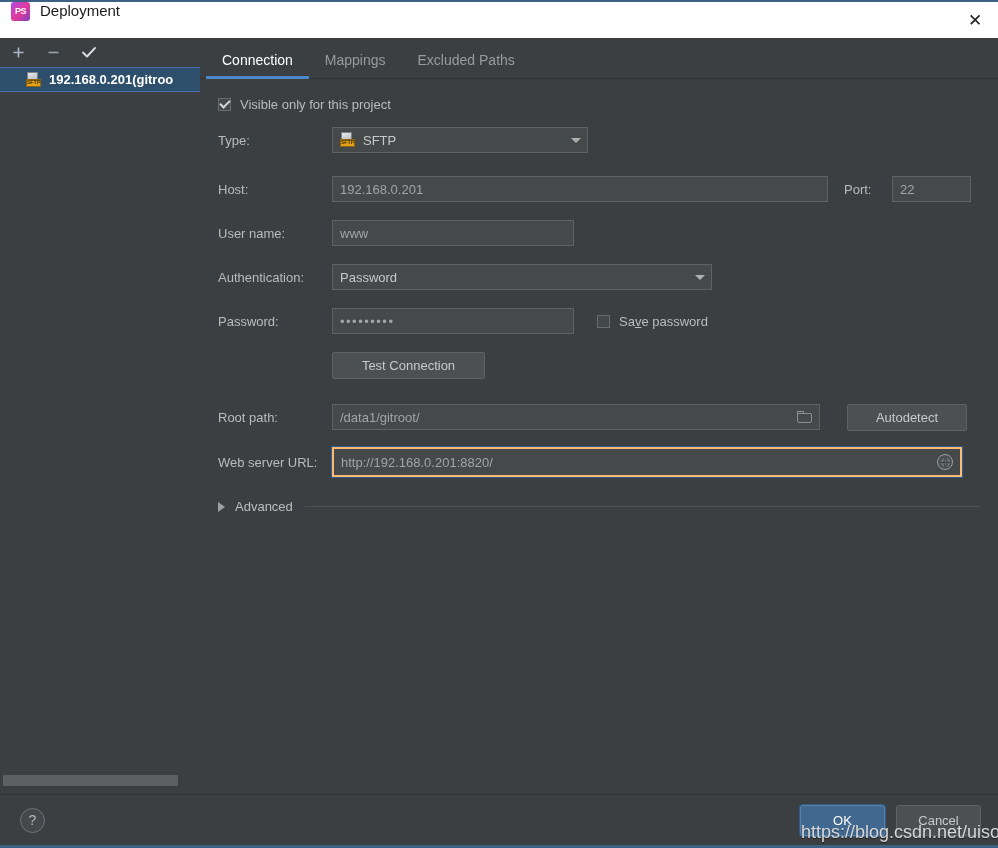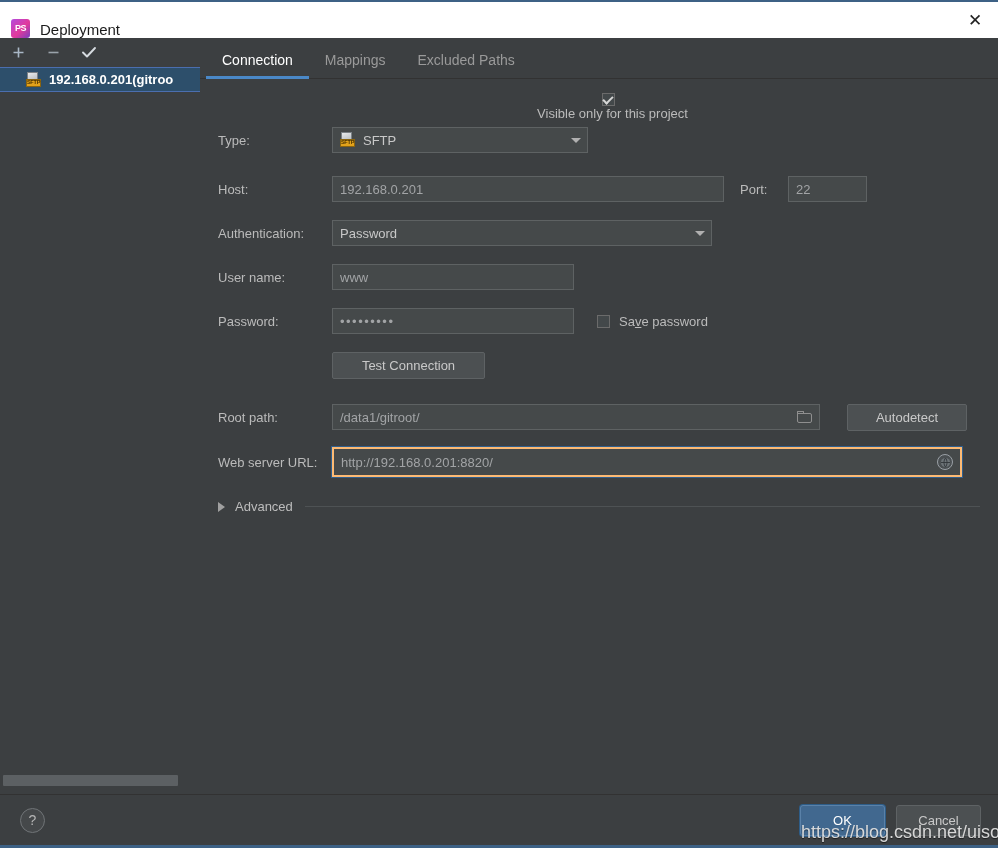--- a/index.html
+++ b/index.html
@@ -9,21 +9,21 @@
     font-family:"Liberation Sans", sans-serif;
     font-size:13px;
     color:#bbbbbb;
     overflow:hidden;
     position:relative;
   }
   
   .titlebar{
     height:38px;width:998px;
     background:#ffffff;
-    display:flex;align-items:flex-end;
+    display:flex;align-items:flex-start;
     box-sizing:border-box;
     border-top:2px solid #3d6185;
     position:relative;
   }
   .ps-icon{
     width:19px;height:19px;margin-left:11px;border-radius:3px;
     background:linear-gradient(135deg,#b24bdf 0%,#e2399b 55%,#7b3fbf 100%);
     display:flex;align-items:center;justify-content:center;
     flex:none;
   }
@@ -284,62 +284,62 @@
       <div class="tab">
         <span>Mappings</span>
       </div>
       <div class="tab">
         <span>Excluded Paths</span>
       </div>
     </div>
 
     <div class="form">
 
-      <div class="chk-row" style="margin-bottom:12px;flex-direction:column;">
+      <div class="chk-row" style="margin-bottom:12px;">
         <div class="chkbox checked"></div>
         <span class="chk-label">Visible only for this project</span>
       </div>
 
       <div class="row" style="margin-bottom:23px;">
         <div class="lbl">Type:</div>
         <div class="combo" style="width:256px;">
           <div class="sftp-ico" style="margin-right:7px;">
             <div class="doc"></div>
             <div class="badge">
                 <b>SFTP</b>
               </div>
           </div>
           <span>SFTP</span>
           <span class="caret"></span>
         </div>
       </div>
 
       <div class="row" style="margin-bottom:18px;">
         <div class="lbl">Host:</div>
-        <div class="tf" style="width:392px;">
+        <div class="tf" style="width:496px;">
           <span>192.168.0.201</span>
         </div>
         <div style="margin-left:16px;width:38px;color:#bbbbbb;">Port:</div>
         <div class="tf" style="width:79px;margin-left:10px;">
           <span>22</span>
+        </div>
+      </div>
+
+      <div class="row" style="margin-bottom:18px;">
+        <div class="lbl">User name:</div>
+        <div class="tf" style="width:242px;">
+          <span>www</span>
         </div>
       </div>
 
       <div class="row" style="margin-bottom:18px;">
         <div class="lbl">Authentication:</div>
         <div class="combo" style="width:380px;">
           <span>Password</span>
           <span class="caret"></span>
-        </div>
-      </div>
-
-      <div class="row" style="margin-bottom:18px;">
-        <div class="lbl">User name:</div>
-        <div class="tf" style="width:242px;">
-          <span>www</span>
         </div>
       </div>
 
       <div class="row" style="margin-bottom:18px;">
         <div class="lbl">Password:</div>
         <div class="tf" style="width:242px;letter-spacing:1.5px;">
           <span>•••••••••</span>
         </div>
         <div class="chkbox" style="margin-left:23px;"></div>
         <span class="chk-label">

